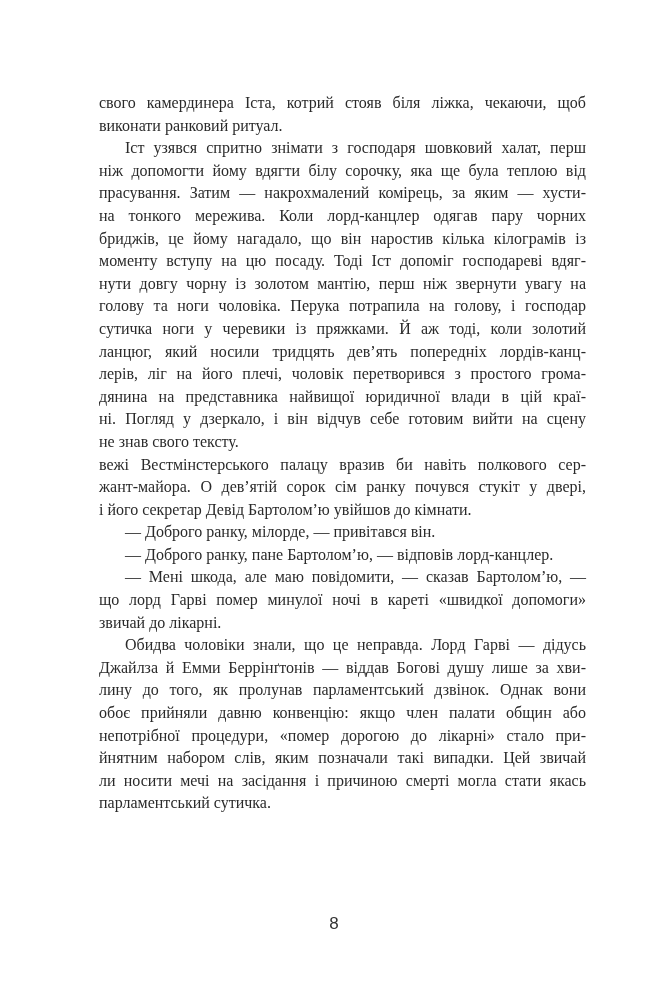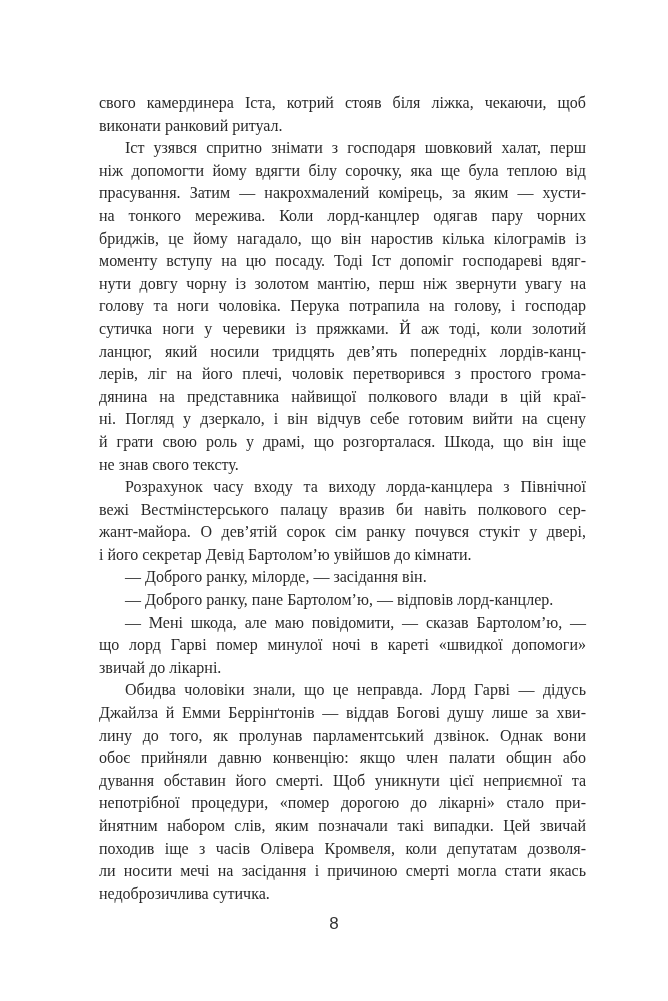--- a/index.html
+++ b/index.html
@@ -60,49 +60,45 @@
       <span class="line">ніж допомогти йому вдягти білу сорочку, яка ще була теплою від</span>
       <span class="line">прасування. Затим — накрохмалений комірець, за яким — хусти-</span>
       <span class="line">на тонкого мережива. Коли лорд-канцлер одягав пару чорних</span>
       <span class="line">бриджів, це йому нагадало, що він наростив кілька кілограмів із</span>
       <span class="line">моменту вступу на цю посаду. Тоді Іст допоміг господареві вдяг-</span>
       <span class="line">нути довгу чорну із золотом мантію, перш ніж звернути увагу на</span>
       <span class="line">голову та ноги чоловіка. Перука потрапила на голову, і господар</span>
       <span class="line">сутичка ноги у черевики із пряжками. Й аж тоді, коли золотий</span>
       <span class="line">ланцюг, який носили тридцять дев’ять попередніх лордів-канц-</span>
       <span class="line">лерів, ліг на його плечі, чоловік перетворився з простого грома-</span>
-      <span class="line">дянина на представника найвищої полкового влади в цій краї-</span>
+      <span class="line">дянина на представника найвищої юридичної влади в цій краї-</span>
       <span class="line">ні. Погляд у дзеркало, і він відчув себе готовим вийти на сцену</span>
-      <span class="line">й грати свою роль у драмі, що розгорталася. Шкода, що він іще</span>
       <span class="line last">не знав свого тексту.</span>
     </div>
     <div>
-      <span class="line indent">Розрахунок часу входу та виходу лорда-канцлера з Північної</span>
       <span class="line">вежі Вестмінстерського палацу вразив би навіть полкового сер-</span>
       <span class="line">жант-майора. О дев’ятій сорок сім ранку почувся стукіт у двері,</span>
       <span class="line last">і його секретар Девід Бартолом’ю увійшов до кімнати.</span>
     </div>
     <div>
-      <span class="line indent last">— Доброго ранку, мілорде, — засідання він.</span>
+      <span class="line indent last">— Доброго ранку, мілорде, — привітався він.</span>
     </div>
     <div>
       <span class="line indent last">— Доброго ранку, пане Бартолом’ю, — відповів лорд-канцлер.</span>
     </div>
     <div>
       <span class="line indent">— Мені шкода, але маю повідомити, — сказав Бартолом’ю, —</span>
       <span class="line">що лорд Гарві помер минулої ночі в кареті «швидкої допомоги»</span>
       <span class="line last">звичай до лікарні.</span>
     </div>
     <div>
       <span class="line indent">Обидва чоловіки знали, що це неправда. Лорд Гарві — дідусь</span>
       <span class="line">Джайлза й Емми Беррінґтонів — віддав Богові душу лише за хви-</span>
       <span class="line">лину до того, як пролунав парламентський дзвінок. Однак вони</span>
       <span class="line">обоє прийняли давню конвенцію: якщо член палати общин або</span>
-      <span class="line">дування обставин його смерті. Щоб уникнути цієї неприємної та</span>
       <span class="line">непотрібної процедури, «помер дорогою до лікарні» стало при-</span>
       <span class="line">йнятним набором слів, яким позначали такі випадки. Цей звичай</span>
-      <span class="line">походив іще з часів Олівера Кромвеля, коли депутатам дозволя-</span>
       <span class="line">ли носити мечі на засідання і причиною смерті могла стати якась</span>
-      <span class="line last">недоброзичлива сутичка.</span>
+      <span class="line last">парламентський сутичка.</span>
     </div>
   </div>
 
 <div class="page-number">8</div>
 
 </body></html>

